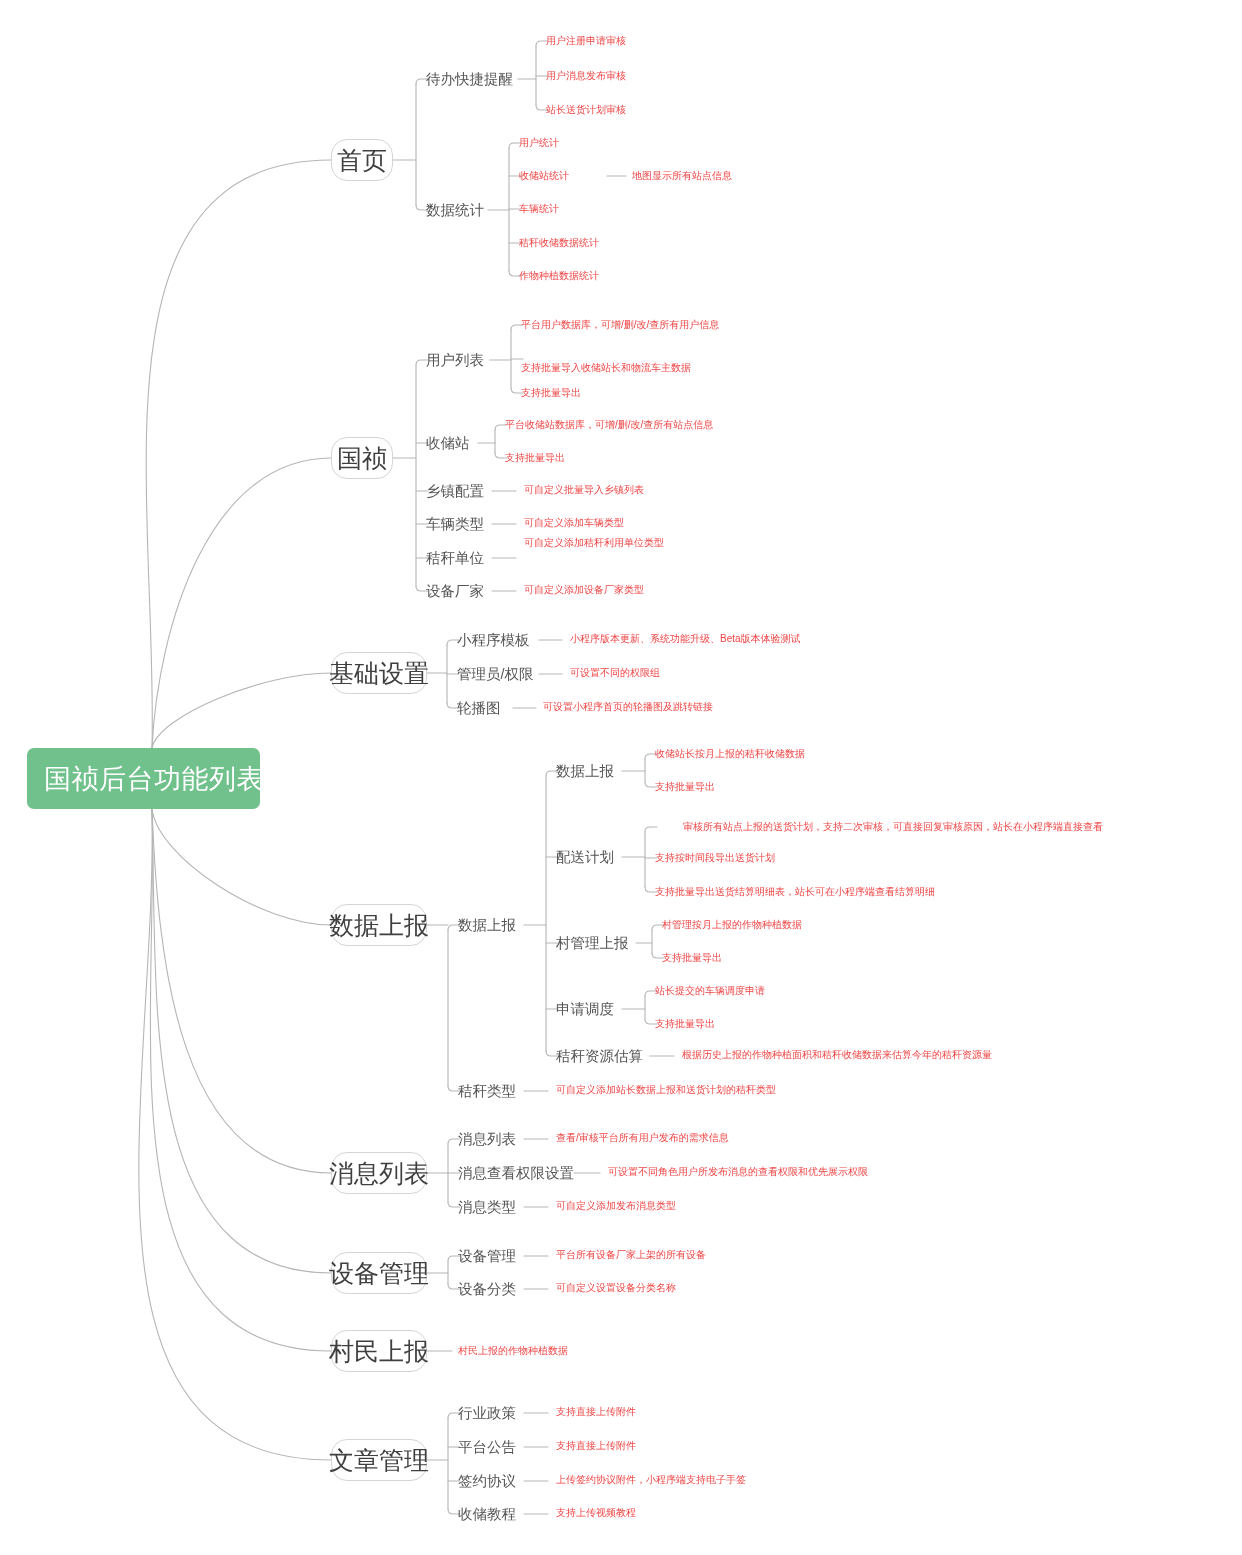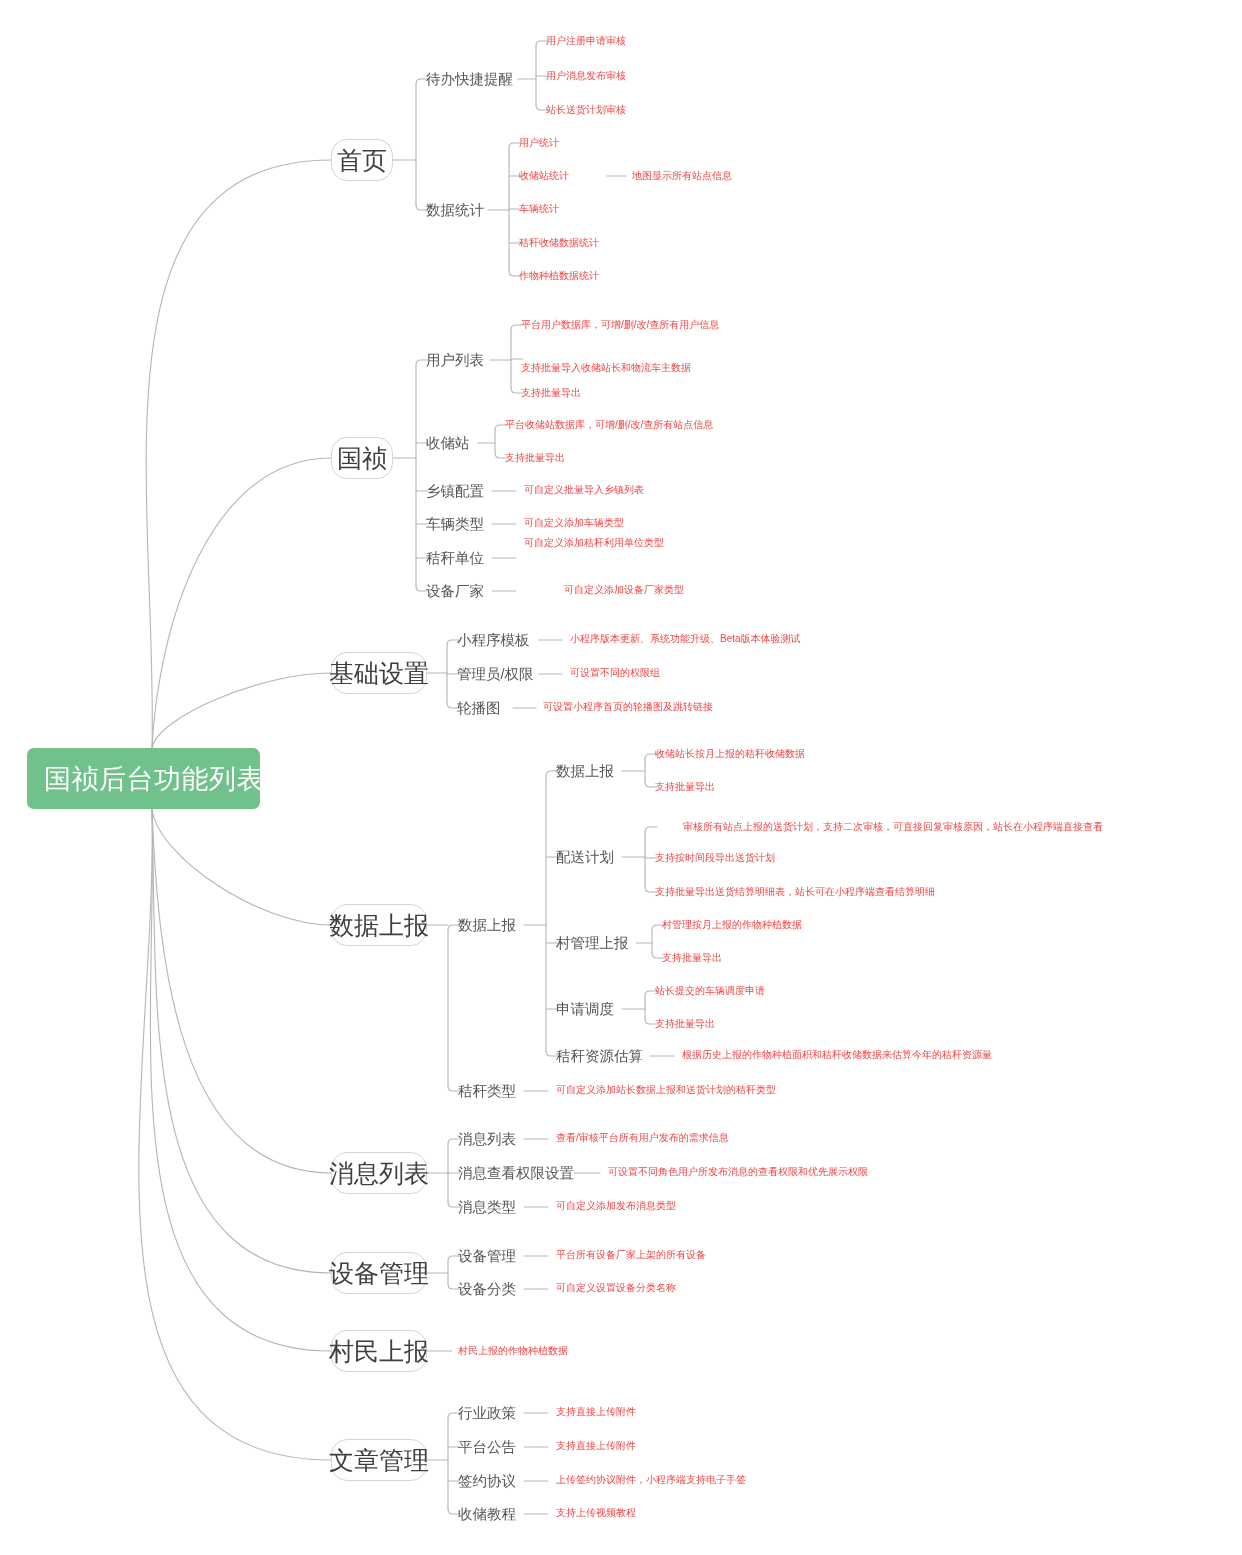--- a/index.html
+++ b/index.html
@@ -203,21 +203,21 @@
       <div class="node plain" style="left: 426px; top: 432px; height: 22px;">收储站</div>
       <div class="node leaf" style="left: 505px; top: 415px; height: 20px;">平台收储站数据库，可增/删/改/查所有站点信息</div>
       <div class="node leaf" style="left: 505px; top: 448px; height: 20px;">支持批量导出</div>
       <div class="node plain" style="left: 426px; top: 480px; height: 22px;">乡镇配置</div>
       <div class="node leaf" style="left: 524px; top: 480px; height: 20px;">可自定义批量导入乡镇列表</div>
       <div class="node plain" style="left: 426px; top: 513px; height: 22px;">车辆类型</div>
       <div class="node leaf" style="left: 524px; top: 513px; height: 20px;">可自定义添加车辆类型</div>
       <div class="node plain" style="left: 426px; top: 547px; height: 22px;">秸秆单位</div>
       <div class="node leaf" style="left: 524px; top: 533px; height: 20px;">可自定义添加秸秆利用单位类型</div>
       <div class="node plain" style="left: 426px; top: 580px; height: 22px;">设备厂家</div>
-      <div class="node leaf" style="left: 524px; top: 580px; height: 20px; margin-left: 40px;">可自定义添加设备厂家类型</div>
+      <div class="node leaf" style="left: 524px; top: 580px; height: 20px;">可自定义添加设备厂家类型</div>
       <div class="node boxed" style="left: 331px; top: 652px; width: 96px; height: 42px;">基础设置</div>
       <div class="node plain" style="left: 457px; top: 629px; height: 22px;">小程序模板</div>
       <div class="node leaf" style="left: 570px; top: 629px; height: 20px;">小程序版本更新、系统功能升级、Beta版本体验测试</div>
       <div class="node plain" style="left: 457px; top: 663px; height: 22px;">管理员/权限</div>
       <div class="node leaf" style="left: 570px; top: 663px; height: 20px;">可设置不同的权限组</div>
       <div class="node plain" style="left: 457px; top: 697px; height: 22px;">轮播图</div>
       <div class="node leaf" style="left: 543px; top: 697px; height: 20px;">可设置小程序首页的轮播图及跳转链接</div>
       <div class="node boxed" style="left: 331px; top: 904px; width: 96px; height: 42px;">数据上报</div>
       <div class="node plain" style="left: 458px; top: 914px; height: 22px;">数据上报</div>
       <div class="node plain" style="left: 556px; top: 760px; height: 22px;">数据上报</div>

